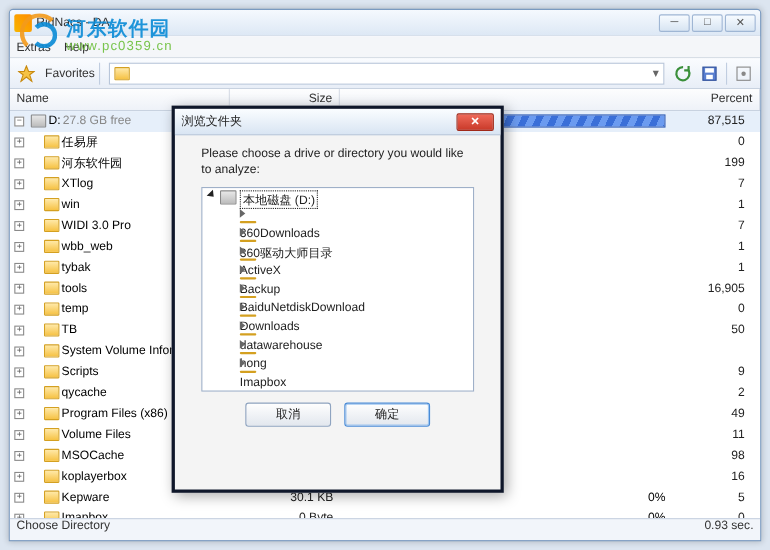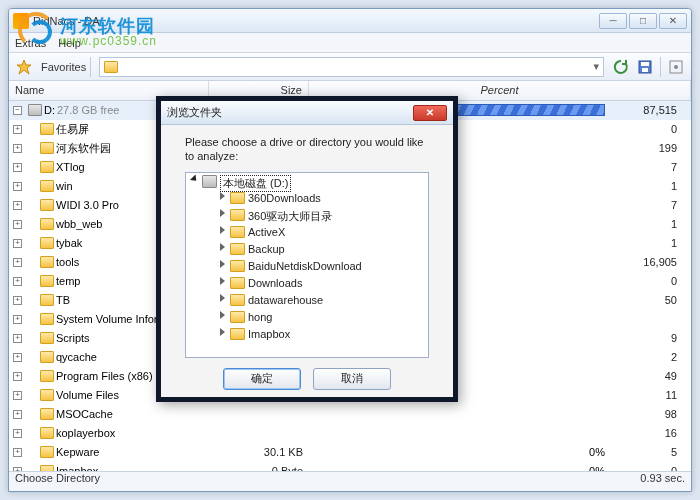--- a/index.html
+++ b/index.html
@@ -16,21 +16,21 @@
 .toolbar { height:28px; background:linear-gradient(#fafcff,#e8eef7); border-bottom:1px solid #c8d2e0; display:flex; align-items:center; padding:0 4px; gap:2px; }
 .tbtn { width:22px; height:22px; display:flex; align-items:center; justify-content:center; border:1px solid transparent; border-radius:2px; }
 .tbtn svg { width:16px; height:16px; }
 .favlabel { margin-left:4px; color:#333; }
 .sep { width:1px; height:20px; background:#c0cde0; margin:0 2px; }
 .url { flex:1; height:20px; border:1px solid #b8c6da; background:#fff; margin:0 4px; display:flex; align-items:center; padding:0 4px; gap:4px; }
 .url .folder { width:14px; height:12px; background:linear-gradient(#ffe9a8,#f6c244); border:1px solid #d4a020; border-radius:1px; }
 
 .headers { height:20px; background:linear-gradient(#fdfdfe,#eef2f8); border-bottom:1px solid #c8d2e0; display:flex; color:#333; }
 .hcell { border-right:1px solid #d6dce6; padding:3px 6px; }
-.h-name{ width:200px; } .h-size{ width:100px; text-align:right; } .h-percent{ flex:1; text-align:center;font-style:italic; } .h-files{ width:80px; text-align:right; padding-right:14px; }
+.h-name{ width:200px; } .h-size{ width:100px; text-align:right; } .h-percent{ flex:1; text-align:right; } .h-files{ width:80px; text-align:right; padding-right:14px; }
 
 .rows { height: calc(100% - 24px - 20px - 28px - 20px - 20px); overflow:hidden; background:#fff; }
 .row { height:19px; display:flex; align-items:center; border-bottom:1px solid transparent; }
 .row.sel { background:#e6effa; }
 .cell-name { width:200px; display:flex; align-items:center; gap:2px; padding-left:4px; }
 .exp { width:9px; height:9px; border:1px solid #8a8a8a; display:flex; align-items:center; justify-content:center; font-size:8px; line-height:1; color:#555; background:#fff; margin-right:4px; }
 .folder-ico{ width:14px; height:12px; background:linear-gradient(#ffe9a8,#f6c244); border:1px solid #d4a020; border-radius:1px; }
 .drive-ico{ width:14px; height:12px; background:linear-gradient(#e8e8e8,#bcbcbc); border:1px solid #888; border-radius:1px; }
 .cell-size{ width:100px; text-align:right; padding-right:6px; color:#222; }
 .cell-percent{ flex:1; padding:0 6px; }
@@ -43,30 +43,30 @@
 
 .watermark { position:absolute; left:18px; top:12px; pointer-events:none; display:flex; align-items:center; gap:2px; opacity:.9; }
 .wm-logo { width:40px; height:40px; position:relative; }
 .wm-logo .c1{position:absolute;width:36px;height:36px;border:4px solid #f49b1b;border-radius:50%;left:0;top:0;border-right-color:transparent;border-bottom-color:transparent;}
 .wm-logo .c2{position:absolute;width:24px;height:24px;border:4px solid #0a8bd6;border-radius:50%;left:10px;top:8px;border-left-color:transparent;}
 .wm-text { display:flex; flex-direction:column; line-height:1; }
 .wm-text .a{ font-size:18px; font-weight:bold; color:#0a8bd6; letter-spacing:1px; }
 .wm-text .b{ font-size:12px; color:#6bbf3a; letter-spacing:1px; }
 
 
-.modal { position:absolute; left:156px; top:96px; width:302px; height:306px; background:#f4f4f4; border:5px solid #0f172a; box-shadow:3px 3px 12px rgba(0,0,0,.35); }
+.modal { position:absolute; left:156px; top:96px; width:302px; height:352px; background:#f4f4f4; border:3px solid #0f172a; box-shadow:3px 3px 12px rgba(0,0,0,.35); }
 .modal-title { height:24px; background:linear-gradient(#fafdff,#d9e5f3); border-bottom:1px solid #b6c5da; display:flex; align-items:center; padding:0 6px; }
 .modal-title span{ flex:1; color:#222; }
 .closebtn { width:34px; height:16px; background:linear-gradient(#ef6a5a,#c93a2a); border:1px solid #a02818; border-radius:2px; display:flex; align-items:center; justify-content:center; color:#fff; font-size:10px; font-weight:bold; }
 .modal-body { padding:10px 24px 6px; font-family:"Courier New",monospace; font-size:11px; color:#222; }
 .modal-body .prompt{ margin-bottom:8px; line-height:1.3; }
 .tree { background:#fff; border:1px solid #9fb0c8; height:186px; overflow:hidden; padding:2px 0; }
 .titem{ display:flex; align-items:flex-start; height:17px; padding-left:12px; gap:3px; }
 .titem.root{ padding-left:6px; }
-.titem.child{ padding-left:34px; }
+.titem.child{ padding-left:34px;flex-direction:column; }
 .tri{ width:0;height:0;border-top:4px solid transparent;border-bottom:4px solid transparent;border-left:5px solid #666; margin-right:2px; }
 .tri.open{ transform:rotate(45deg); border-left-color:#222; }
 .drive-ico2{ width:15px;height:13px;background:linear-gradient(#e8e8e8,#bcbcbc);border:1px solid #888;border-radius:1px; }
 .fold2{ width:15px;height:12px;background:linear-gradient(#ffe9a8,#f6c244);border:1px solid #d4a020;border-radius:1px; }
 .sel-drive{ border:1px dotted #222; padding:0 2px; background:#fff; }
 .dlg-btns{ display:flex; justify-content:center; gap:12px; margin-top:10px; }
 .dlg-btn{ width:78px; height:22px; background:linear-gradient(#fefefe,#e2e7ee); border:1px solid #8fa4c0; border-radius:3px; display:flex; align-items:center; justify-content:center; font-family:"Segoe UI"; }
 .dlg-btn.primary{ border:1px solid #4a8bd6; box-shadow:0 0 0 1px #9fc6f0 inset; }
 </style>
 </head>
@@ -424,17 +424,17 @@
           <div class="fold2"></div>
           <span>hong</span>
         </div>
         <div class="titem child">
           <div class="tri"></div>
           <div class="fold2"></div>
           <span>Imapbox</span>
         </div>
       </div>
     <div class="dlg-btns">
+      <div class="dlg-btn">取消</div>
       <div class="dlg-btn primary">确定</div>
-      <div class="dlg-btn">取消</div>
     </div>
   </div>
 </div>
 
 </body></html>

